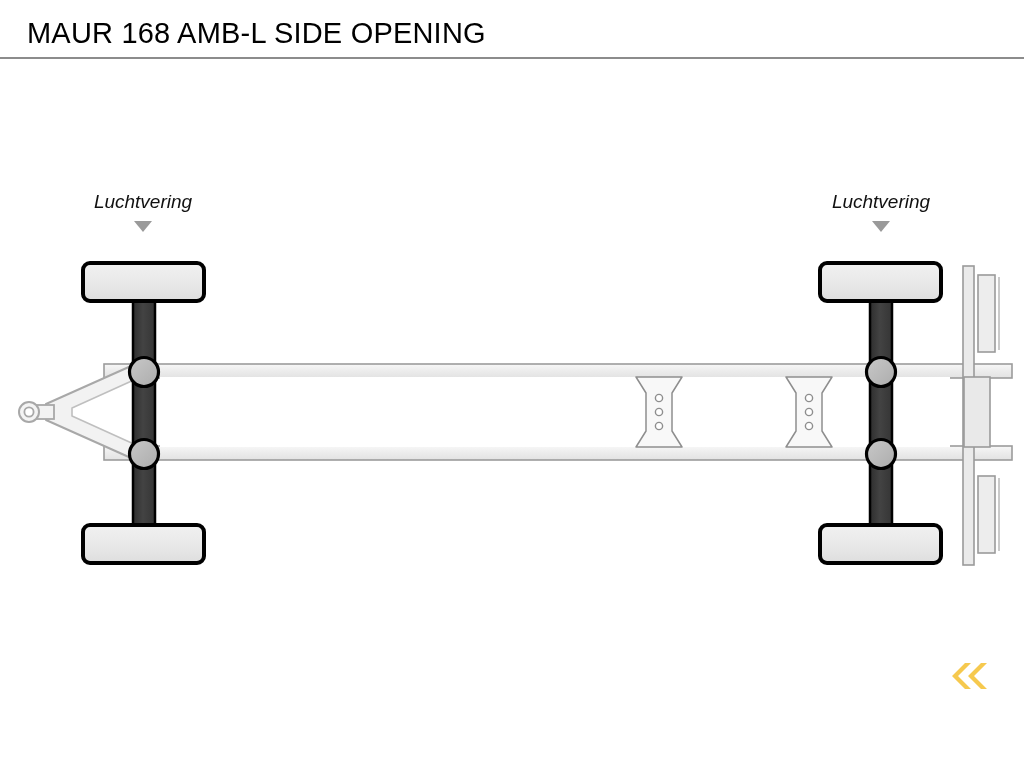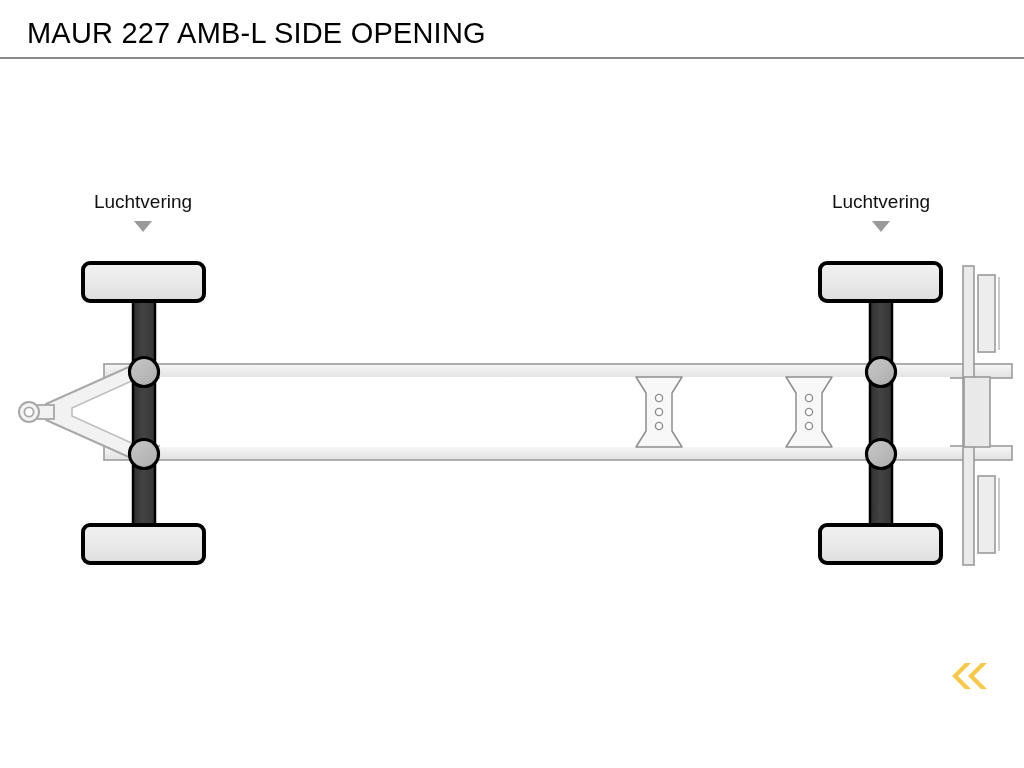--- a/index.html
+++ b/index.html
@@ -45,20 +45,21 @@
     background: #8c8c8c;
   }
 
   
   #diagram-stage {
     position: absolute;
     left: 0;
     top: 59px;
     width: 1024px;
     height: 664px;
+    font-style: italic;
   }
   #diagram-svg {
     position: absolute;
     left: 0;
     top: 0;
     display: block;
   }
 
   
   .callout {
@@ -89,21 +90,21 @@
     right: 32px;
     bottom: 28px;
     width: 48px;
     height: 38px;
   }
 </style>
 </head>
 <body>
 
 <div id="header">
-  <div id="page-title">MAUR 227 AMB-L SIDE OPENING</div>
+  <div id="page-title">MAUR 168 AMB-L SIDE OPENING</div>
   <div id="header-rule"></div>
 </div>
 
 <div id="diagram-stage">
 
   <svg id="diagram-svg" width="1024" height="709" viewBox="0 0 1024 709">
 
     <defs>
 
       <linearGradient id="tireGrad" x1="0" y1="0" x2="0" y2="1">

